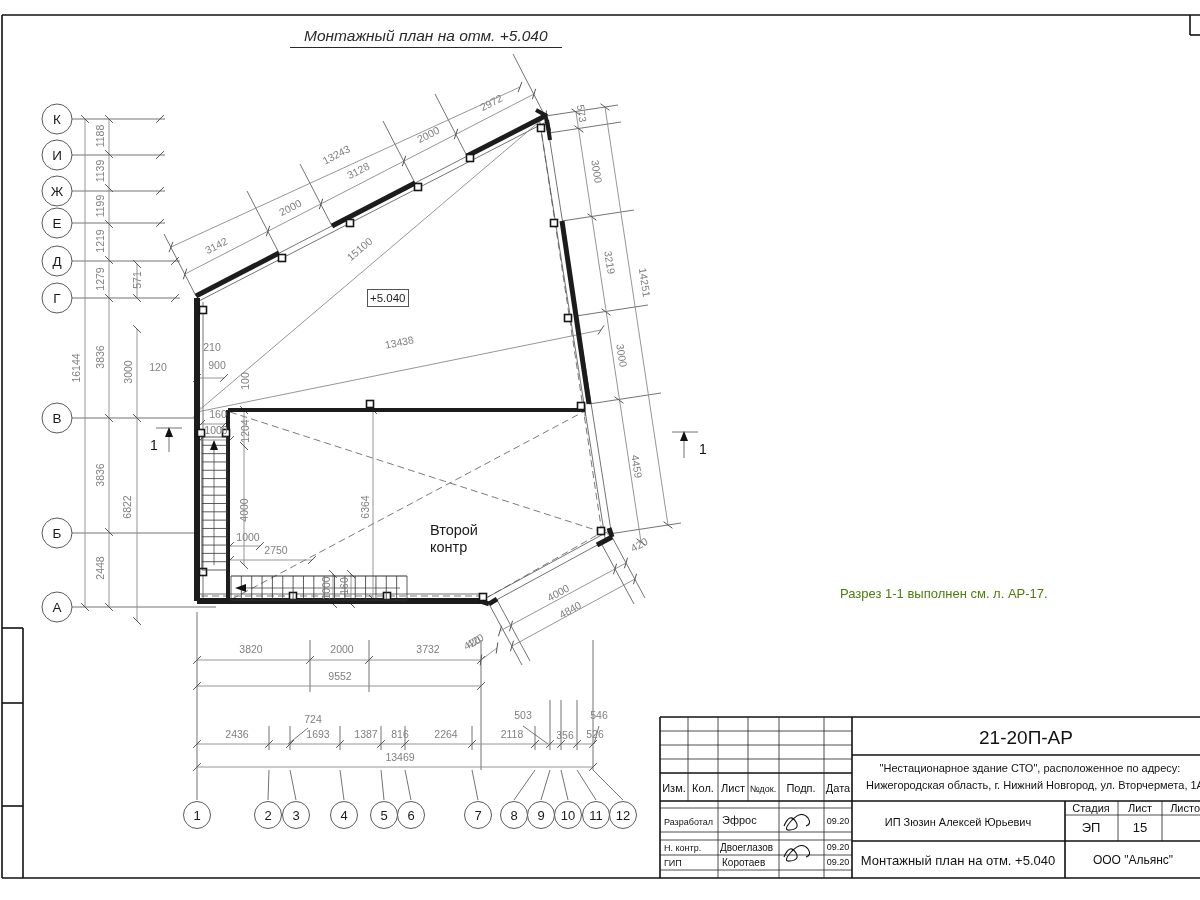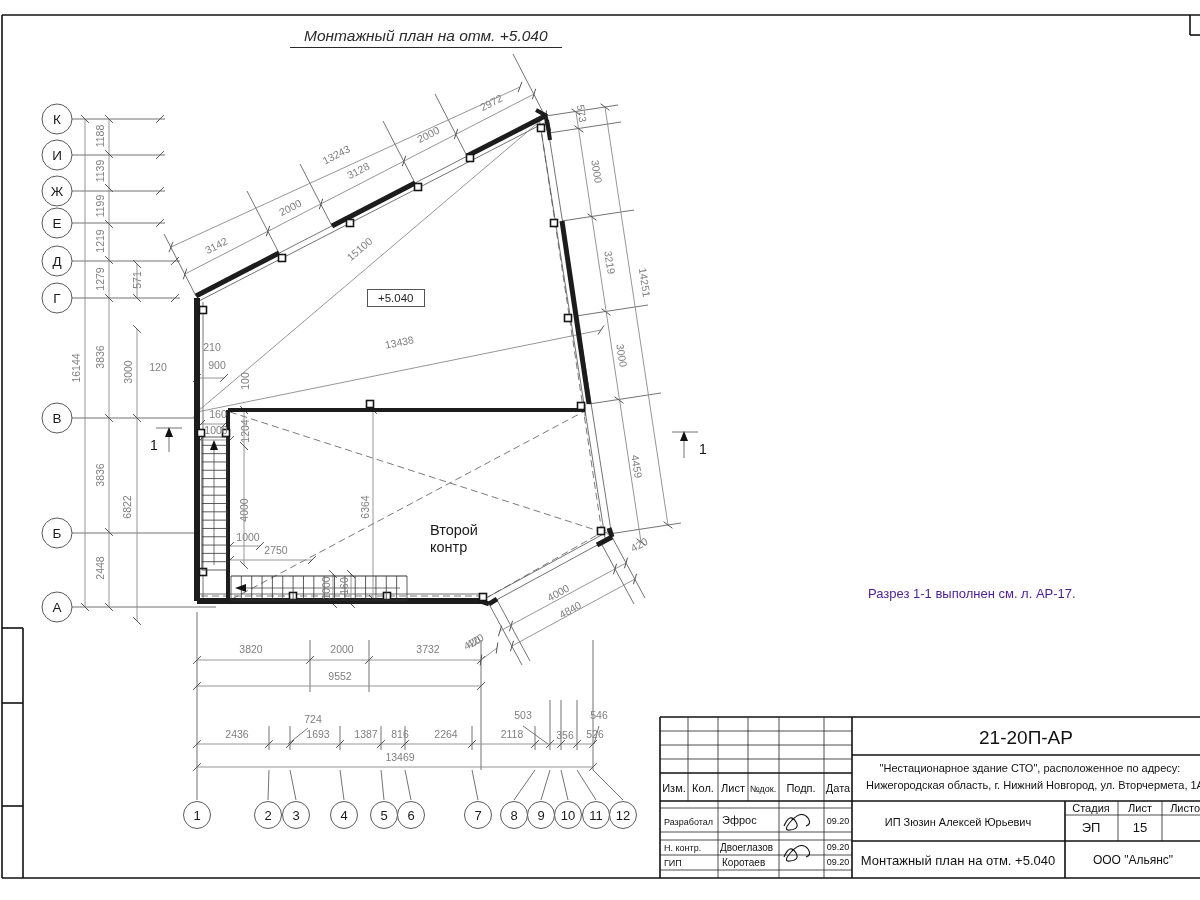--- a/index.html
+++ b/index.html
@@ -2,24 +2,24 @@
 <html><head>
 <meta charset="utf-8">
 <style>
   html,body{margin:0;padding:0;background:#e8e8e8;}
   #sheet{position:relative;width:1200px;height:900px;background:#ffffff;overflow:hidden;
          font-family:"Liberation Sans", sans-serif;}
   #dwg{position:absolute;left:0;top:0;}
   .ov{position:absolute;color:#222;white-space:nowrap;}
   .title{font-style:italic;font-size:15.5px;color:#2a2a2a;border-bottom:1.2px solid #2a2a2a;
          padding:0 14px 2px 14px;}
-  .note{font-size:13px;color:#4c1d95;margin-left:28px;}
+  .note{font-size:13px;color:#4d7c0f;}
   .room{font-size:14.5px;color:#1a1a1a;text-align:left;line-height:17px;}
   .elev{font-size:11.5px;color:#222;border:0.9px solid #555;background:#fff;
-        padding:1px 10px;line-height:14px;}
+        padding:1px 2px;line-height:14px;}
   .secnum{font-size:14px;color:#111;}
 </style>
 </head>
 <body>
 
 <div id="sheet">
   <svg id="dwg" width="1200" height="900" viewBox="0 0 1200 900">
       <line x1="230" y1="412" x2="608" y2="534" stroke="#6b6b6b" stroke-width="0.9" stroke-dasharray="7 4"></line>
       <line x1="232" y1="599" x2="583" y2="412" stroke="#6b6b6b" stroke-width="0.9" stroke-dasharray="7 4"></line>
       <line x1="540" y1="123" x2="602" y2="533" stroke="#6b6b6b" stroke-width="0.9" stroke-dasharray="7 4"></line>

